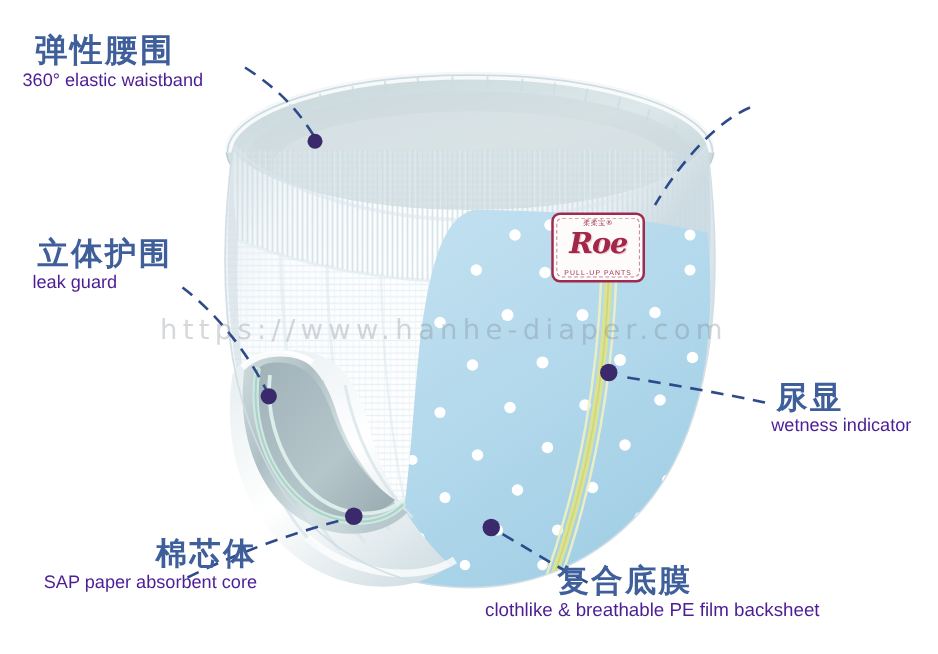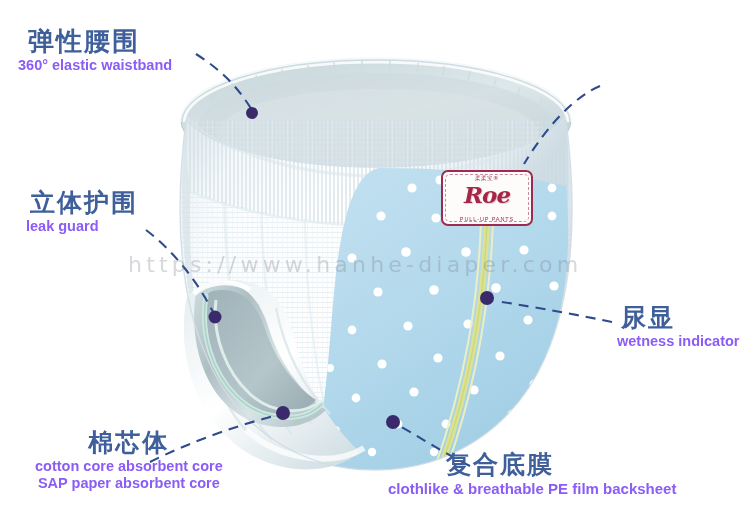--- a/index.html
+++ b/index.html
@@ -4,47 +4,47 @@
 <style>
   html,body{margin:0;padding:0;background:#fff;}
   body{width:750px;height:523px;overflow:hidden;
        font-family:"Liberation Sans","DejaVu Sans",sans-serif;}
   #stage{position:relative;width:750px;height:523px;background:#ffffff;}
 
   
   .callout{position:absolute;color:#41619c;line-height:1.18;}
   .cn{font-size:25px;font-weight:700;color:#3f5f9b;letter-spacing:2px;
       font-family:"DejaVu Sans","Liberation Sans",sans-serif;white-space:nowrap;}
-  .en{font-size:14.5px;color:#8b5cf6;white-space:nowrap;font-weight:700;}
+  .en{font-size:14.5px;color:#4c1d95;white-space:nowrap;font-weight:400;}
   .en.small{font-size:15px;}
 
   .c-waist{left:18px;top:26px;text-align:left;}
   .c-waist .cn{font-size:26px;margin-left:10px;}
   .c-cartoon{left:604px;top:66px;}
   .c-cartoon .cn{margin-left:8px;}
   .c-leak{left:26px;top:188px;}
   .c-leak .cn{margin-left:4px;}
   .c-wet{left:617px;top:303px;}
   .c-wet .cn{margin-left:4px;}
-  .c-core{left:35px;top:428px;text-align:center;}
+  .c-core{left:35px;top:428px;text-align:right;}
   .c-core .cn{margin-left:0;}
   .c-pe{left:388px;top:450px;}
   .c-pe .cn{margin-left:58px;}
 
   
   #art{position:absolute;left:0;top:0;width:750px;height:523px;}
 
   
   .wm{position:absolute;left:128px;top:252px;width:520px;
       font-size:22px;letter-spacing:4.2px;color:rgba(120,125,135,.30);
       font-family:"DejaVu Sans","Liberation Sans",sans-serif;
       white-space:nowrap;pointer-events:none;font-weight:400;}
 
   
-  #logo{position:absolute;left:441px;top:170px;width:92px;height:56px;}
+  #logo{position:absolute;left:441px;top:170px;width:75px;height:56px;}
   .logo-plate{position:absolute;inset:0;background:#fdfcfb;
        border:2px solid #9e2b4e;border-radius:7px;
        box-shadow:0 0 0 2px #fdfcfb inset;}
   .logo-inner{position:absolute;left:4px;top:4px;right:4px;bottom:4px;
        border:1px dashed #c98ba2;border-radius:5px;}
   .logo-cn{position:absolute;top:5px;left:0;right:0;text-align:center;
        font-size:5.5px;color:#9e2b4e;letter-spacing:.5px;
        font-family:"DejaVu Sans",sans-serif;}
   .logo-word{position:absolute;top:11px;left:0;right:0;text-align:center;
        font-size:23px;font-weight:700;color:#a32746;font-style:italic;
@@ -313,21 +313,20 @@
     <div class="en">leak guard</div>
   </div>
 
   <div class="callout c-wet">
     <div class="cn">尿显</div>
     <div class="en">wetness indicator</div>
   </div>
 
   <div class="callout c-core">
     <div class="cn">棉芯体</div>
-    <div class="en">cotton core absorbent core</div>
     <div class="en">SAP paper absorbent core</div>
   </div>
 
   <div class="callout c-pe">
     <div class="cn">复合底膜</div>
     <div class="en small">clothlike &amp; breathable PE film backsheet</div>
   </div>
 
 </div>
 

